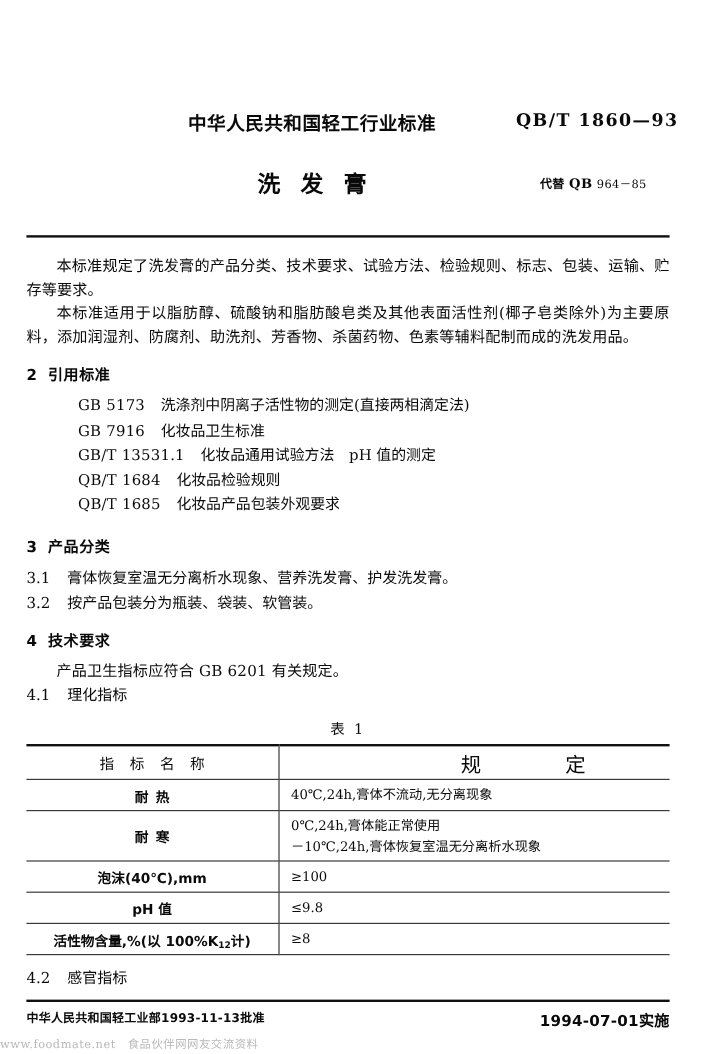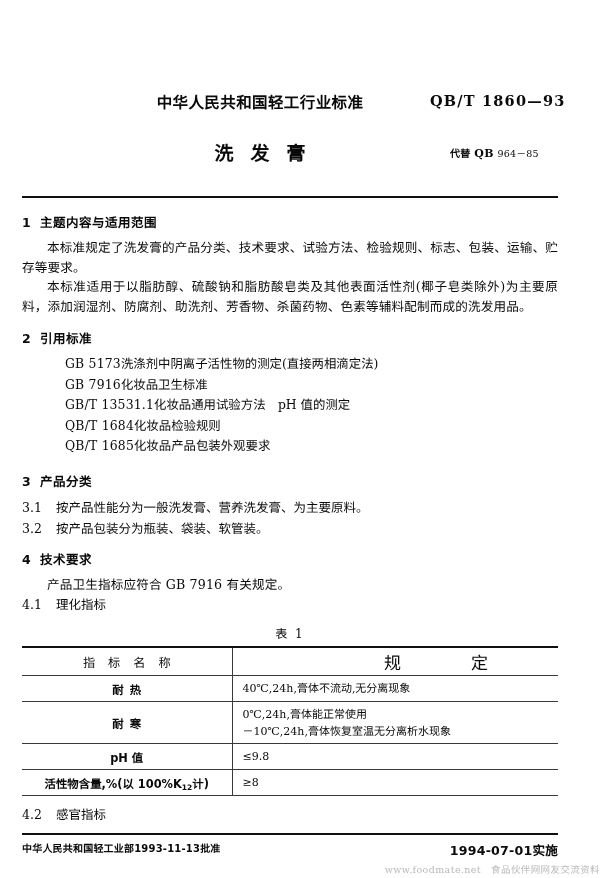--- a/index.html
+++ b/index.html
@@ -122,21 +122,21 @@
   .ref-item {
     font-size: 12.4px;
     line-height: 20.5px;
     padding-left: 43px;
     white-space: nowrap;
   }
   .ref-item .code {
     font-family: "DejaVu Serif", "Liberation Serif", serif;
     letter-spacing: 0.2px;
   }
-  .ref-item .desc { }
+  .ref-item .desc { margin-left: 13px; }
 
   .num-para {
     font-size: 12.5px;
     line-height: 21px;
     white-space: nowrap;
     margin: 0;
   }
   .num-para .lbl {
     display: inline-block;
     width: 34px;
@@ -249,21 +249,21 @@
     font-weight: bold;
     font-size: 12.6px;
     letter-spacing: 0.2px;
     white-space: nowrap;
   }
   .watermark {
     position: absolute;
     top: 862px;
     left: 0;
     width: 600px;
-    text-align: right;
+    text-align: left;
     font-size: 9.5px;
     color: #b9b9b9;
     letter-spacing: 0.4px;
     white-space: nowrap;
   }
   .watermark .wm-url { font-family: "DejaVu Serif", "Liberation Serif", serif; margin-right: 10px; }
   .watermark .wm-cn  { font-family: "DejaVu Sans", "Liberation Sans", sans-serif; }
 </style>
 </head>
 <body>
@@ -281,23 +281,20 @@
       <span class="cn">代替</span>
       <span class="en">QB</span>
       <span class="num">964－85</span>
     </div>
   </div>
 
   <div class="rule-top"></div>
 
   <div class="body-zone">
 
-    <div class="sec-head">
-      <span class="num">1</span><span>主题内容与适用范围</span>
-    </div>
     <p class="para indent">本标准规定了洗发膏的产品分类、技术要求、试验方法、检验规则、标志、包装、运输、贮存等要求。</p>
     <p class="para indent">本标准适用于以脂肪醇、硫酸钠和脂肪酸皂类及其他表面活性剂(椰子皂类除外)为主要原料，添加润湿剂、防腐剂、助洗剂、芳香物、杀菌药物、色素等辅料配制而成的洗发用品。</p>
 
     <div class="sp-12"></div>
 
     <div class="sec-head">
       <span class="num">2</span><span>引用标准</span>
     </div>
     <ul class="ref-list">
       <li class="ref-item">
@@ -316,32 +313,32 @@
         <span class="code">QB/T 1685</span><span class="desc">化妆品产品包装外观要求</span>
       </li>
     </ul>
 
     <div class="sp-14"></div>
 
     <div class="sec-head">
       <span class="num">3</span><span>产品分类</span>
     </div>
     <p class="num-para">
-      <span class="lbl">3.1</span><span>按产品性能分为一般洗发膏、营养洗发膏、为主要原料。</span>
+      <span class="lbl">3.1</span><span>膏体恢复室温无分离析水现象、营养洗发膏、护发洗发膏。</span>
     </p>
     <p class="num-para">
       <span class="lbl">3.2</span><span>按产品包装分为瓶装、袋装、软管装。</span>
     </p>
 
     <div class="sp-10"></div>
 
     <div class="sec-head">
       <span class="num">4</span><span>技术要求</span>
     </div>
-    <p class="para indent">产品卫生指标应符合 GB 7916 有关规定。</p>
+    <p class="para indent">产品卫生指标应符合 GB 6201 有关规定。</p>
     <p class="num-para">
       <span class="lbl">4.1</span><span>理化指标</span>
     </p>
 
     <div class="table-caption">表 1</div>
 
     <table class="spec">
       <colgroup>
           <col class="c1">
           <col class="c2">
@@ -369,20 +366,28 @@
           <td class="col-left">
             <span class="cell-name sp2">耐寒</span>
           </td>
           <td>
             <span class="cell-val">0℃,24h,膏体能正常使用</span>
             <span class="cell-val">－10℃,24h,膏体恢复室温无分离析水现象</span>
           </td>
         </tr>
         <tr class="row-h1">
           <td class="col-left">
+            <span class="cell-name">泡沫(40℃),mm</span>
+          </td>
+          <td>
+            <span class="cell-val">≥100</span>
+          </td>
+        </tr>
+        <tr class="row-h1">
+          <td class="col-left">
             <span class="cell-name">pH 值</span>
           </td>
           <td>
             <span class="cell-val">≤9.8</span>
           </td>
         </tr>
         <tr class="row-h1">
           <td class="col-left">
             <span class="cell-name" id="row5name">活性物含量,%(以 100%K<sub>12</sub>计)</span>
           </td>

